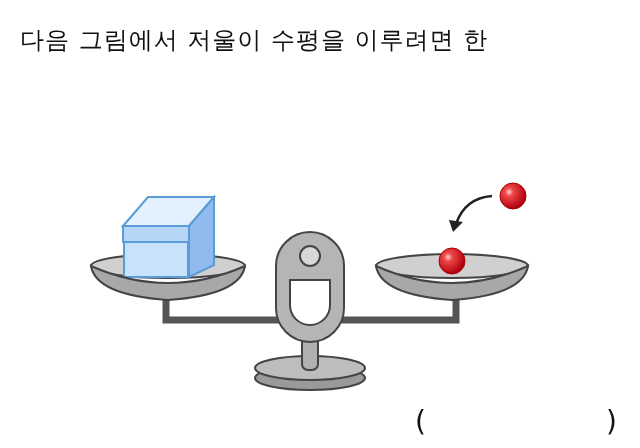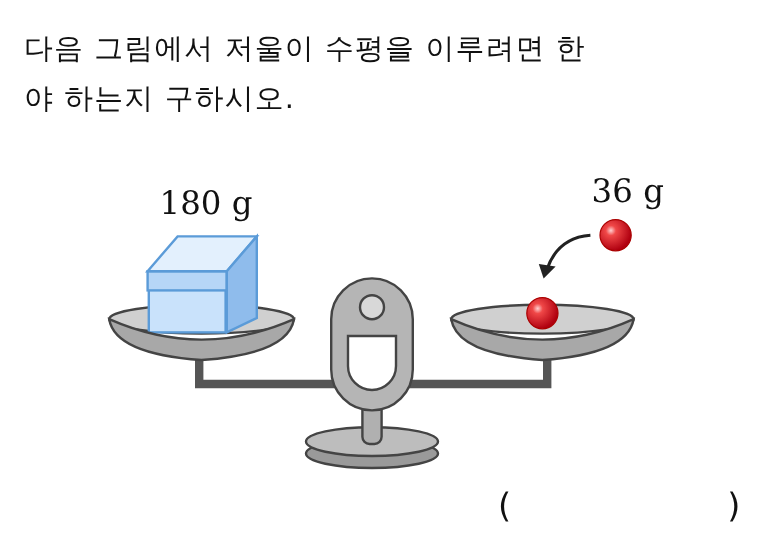--- a/index.html
+++ b/index.html
@@ -11,26 +11,23 @@
   .figure { position:absolute; left:0; top:140px; width:640px; height:260px; }
   .label { position:absolute; font-family:"DejaVu Serif","Liberation Serif",serif;
            font-size:27px; color:#111; }
   .answer { position:absolute; top:405px; font-size:28px; color:#111; }
 </style>
 </head>
 <body>
 
 <div class="question">
   <div>다음 그림에서 저울이 수평을 이루려면 한</div>
-  <div>야 하는지 구하시오.</div>
 </div>
 
 <div class="figure">
-  <span class="label" style="left:133px; top:14px;">180 g</span>
-  <span class="label" style="left:493px; top:4px;">36 g</span>
 
   <svg width="640" height="260" viewBox="0 140 640 260" style="position:absolute;left:0;top:0;">
     <defs>
       <radialGradient id="mg" cx="35%" cy="35%" r="65%">
         <stop offset="0" stop-color="#ffd0d0"></stop>
         <stop offset="0.25" stop-color="#f04848"></stop>
         <stop offset="1" stop-color="#b00010"></stop>
       </radialGradient>
     </defs>
 

